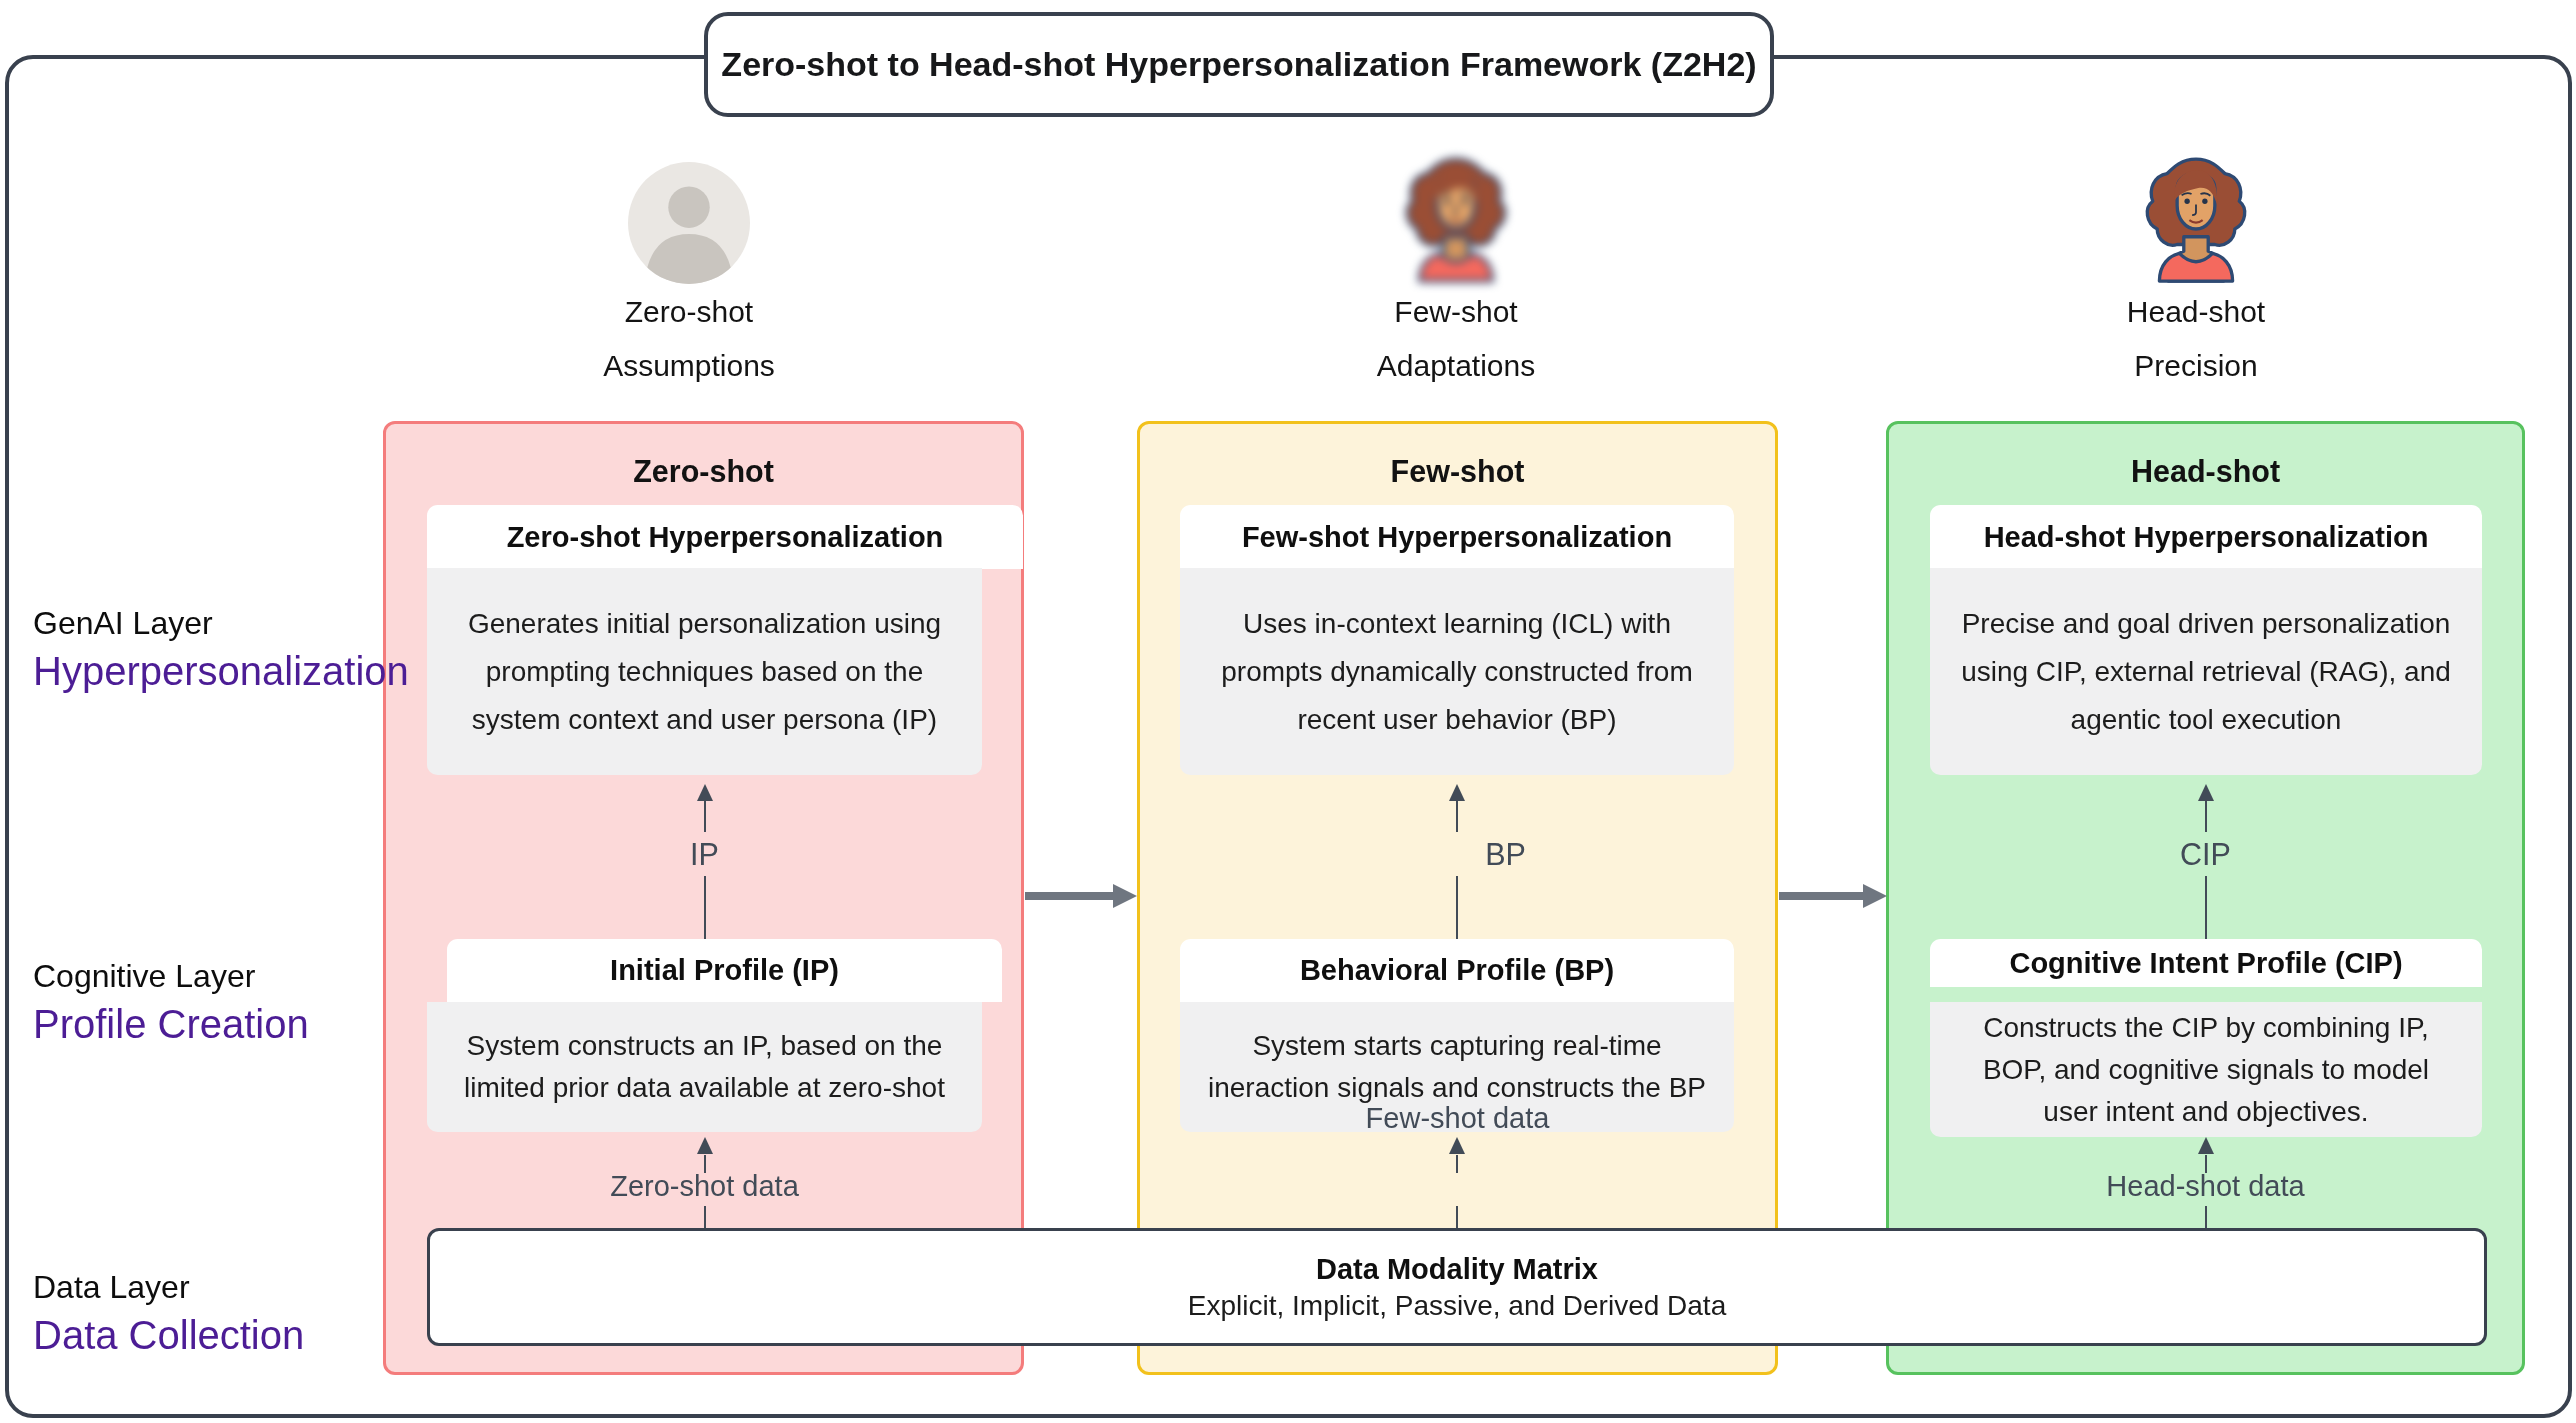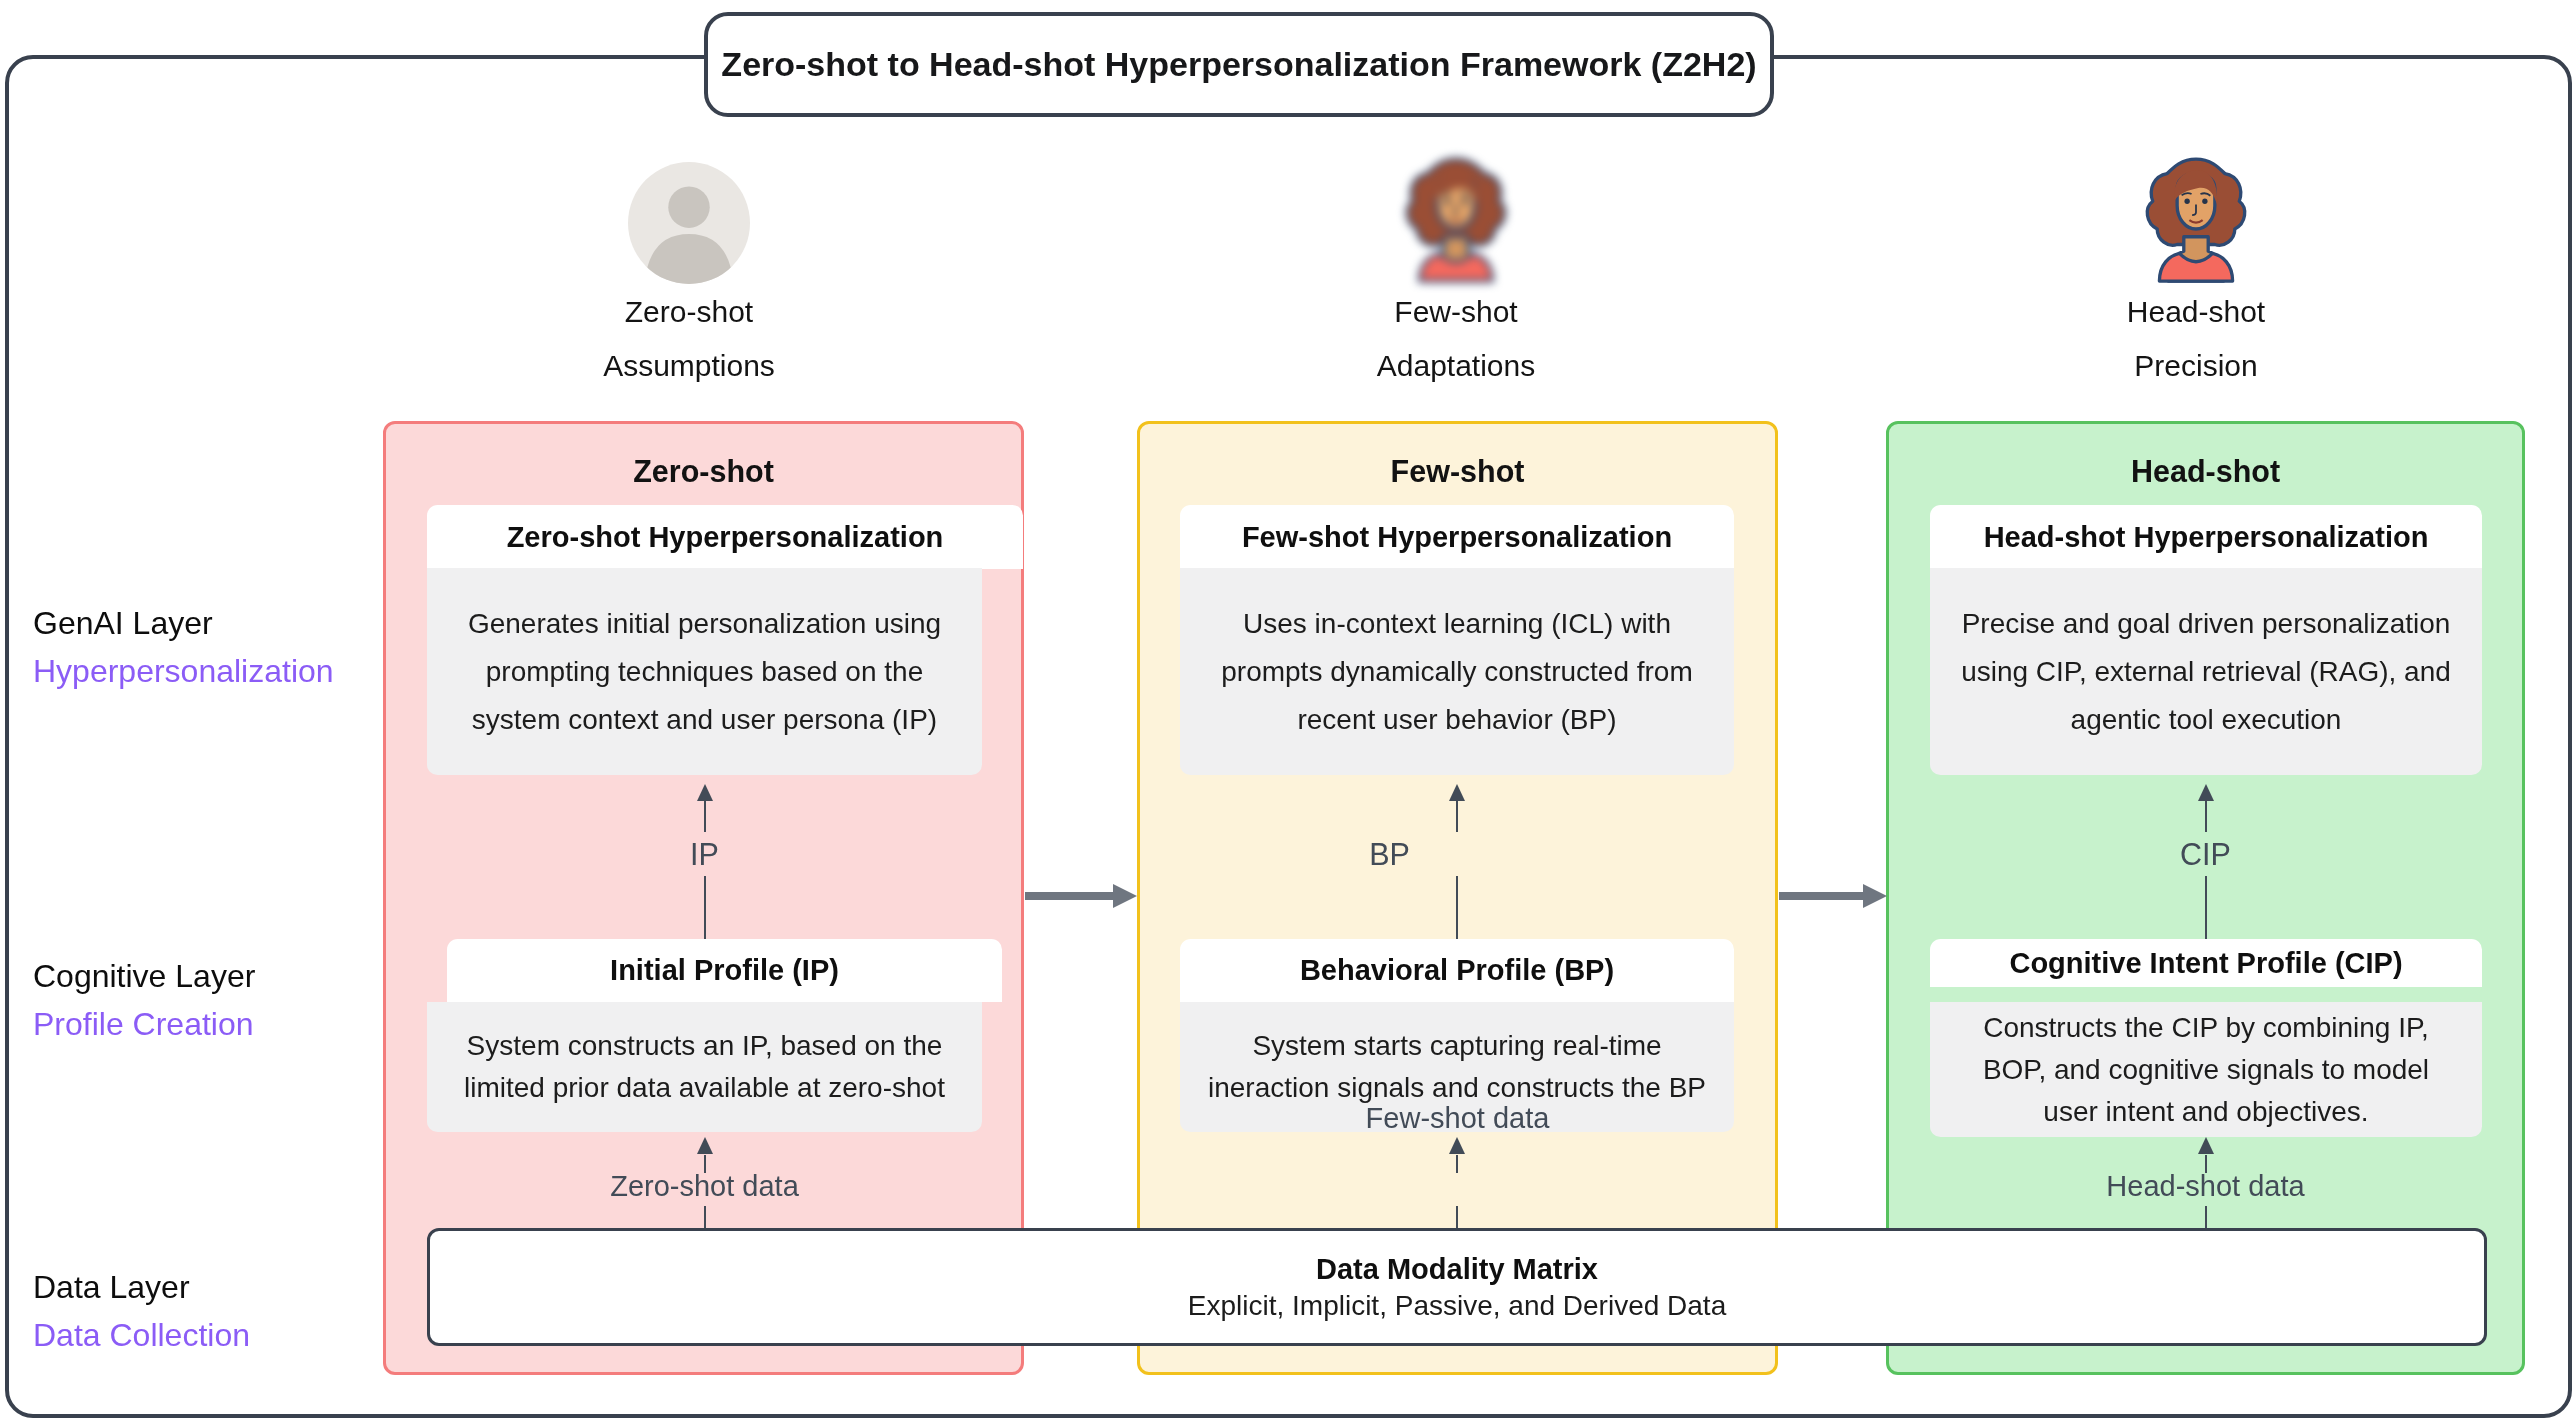--- a/index.html
+++ b/index.html
@@ -13,21 +13,21 @@
              box-sizing:border-box;display:flex;align-items:center;justify-content:center;z-index:6;}
   .title-box span{font-size:34px;font-weight:bold;color:#17181a;}
   
   .avatar-wrap{width:122px;height:130px;display:flex;align-items:center;justify-content:center;z-index:3;}
   .avatar-wrap svg{width:100%;height:100%;}
   .avatar-blur svg{filter:blur(4px);}
   .persona-caption{width:344px;text-align:center;font-size:30px;line-height:54px;color:#141414;z-index:3;}
   
   .layer-label{left:33px;width:371px;z-index:3;}
   .layer-name{font-size:32px;font-weight:normal;line-height:38px;color:#0d0d0d;}
-  .layer-sub{font-size:32px;line-height:37px;color:#8b5cf6;margin-top:10.6px;}
+  .layer-sub{font-size:40px;line-height:37px;color:#4c1d95;margin-top:10.6px;}
   
   .col{top:421px;height:954px;border:3.3px solid;border-radius:12px;box-sizing:border-box;z-index:1;}
   .col-header{top:452px;font-size:30.5px;line-height:38px;font-weight:bold;text-align:center;color:#121212;z-index:2;}
   
   .card-title{background:#ffffff;border-radius:10.6px 10.6px 0 0;display:flex;align-items:center;justify-content:center;z-index:2;}
   .card-title span{font-size:29px;font-weight:bold;color:#0f0f0f;}
   .card-body{background:#f0f0f1;border-radius:0 0 10.6px 10.6px;display:flex;align-items:center;justify-content:center;
              text-align:center;z-index:2;box-sizing:border-box;padding:0 22.5px;}
   .body1{font-size:28px;line-height:48px;color:#1c1c1c;}
   .body2{font-size:28px;line-height:42px;color:#1c1c1c;}
@@ -163,21 +163,21 @@
 
 <div class="abs card-title" style="left:1180px;top:505px;width:554px;height:64px;">
   <span>Few-shot Hyperpersonalization</span>
 </div>
 <div class="abs card-body body1" style="left:1180px;top:568px;width:554px;height:207px;">
   <div>Uses in-context learning (ICL) with prompts dynamically constructed from recent user behavior (BP)</div>
 </div>
 
 <div class="abs v-head" style="left:1449px;top:784px;"></div>
 <div class="abs v-shaft" style="left:1456px;top:801px;height:31px;"></div>
-<div class="abs flow-label" style="left:1290px;top:838px;">BP</div>
+<div class="abs flow-label" style="left:1406px;top:838px;">BP</div>
 <div class="abs v-line" style="left:1456px;top:876px;height:64px;"></div>
 
 <div class="abs card-title" style="left:1180px;top:939px;width:554px;height:63px;">
   <span>Behavioral Profile (BP)</span>
 </div>
 <div class="abs card-body body2" style="left:1180px;top:1002px;width:554px;height:130px;">
   <div>System starts capturing real-time ineraction signals and constructs the BP</div>
 </div>
 
 <div class="abs v-head" style="left:1449px;top:1137px;"></div>

